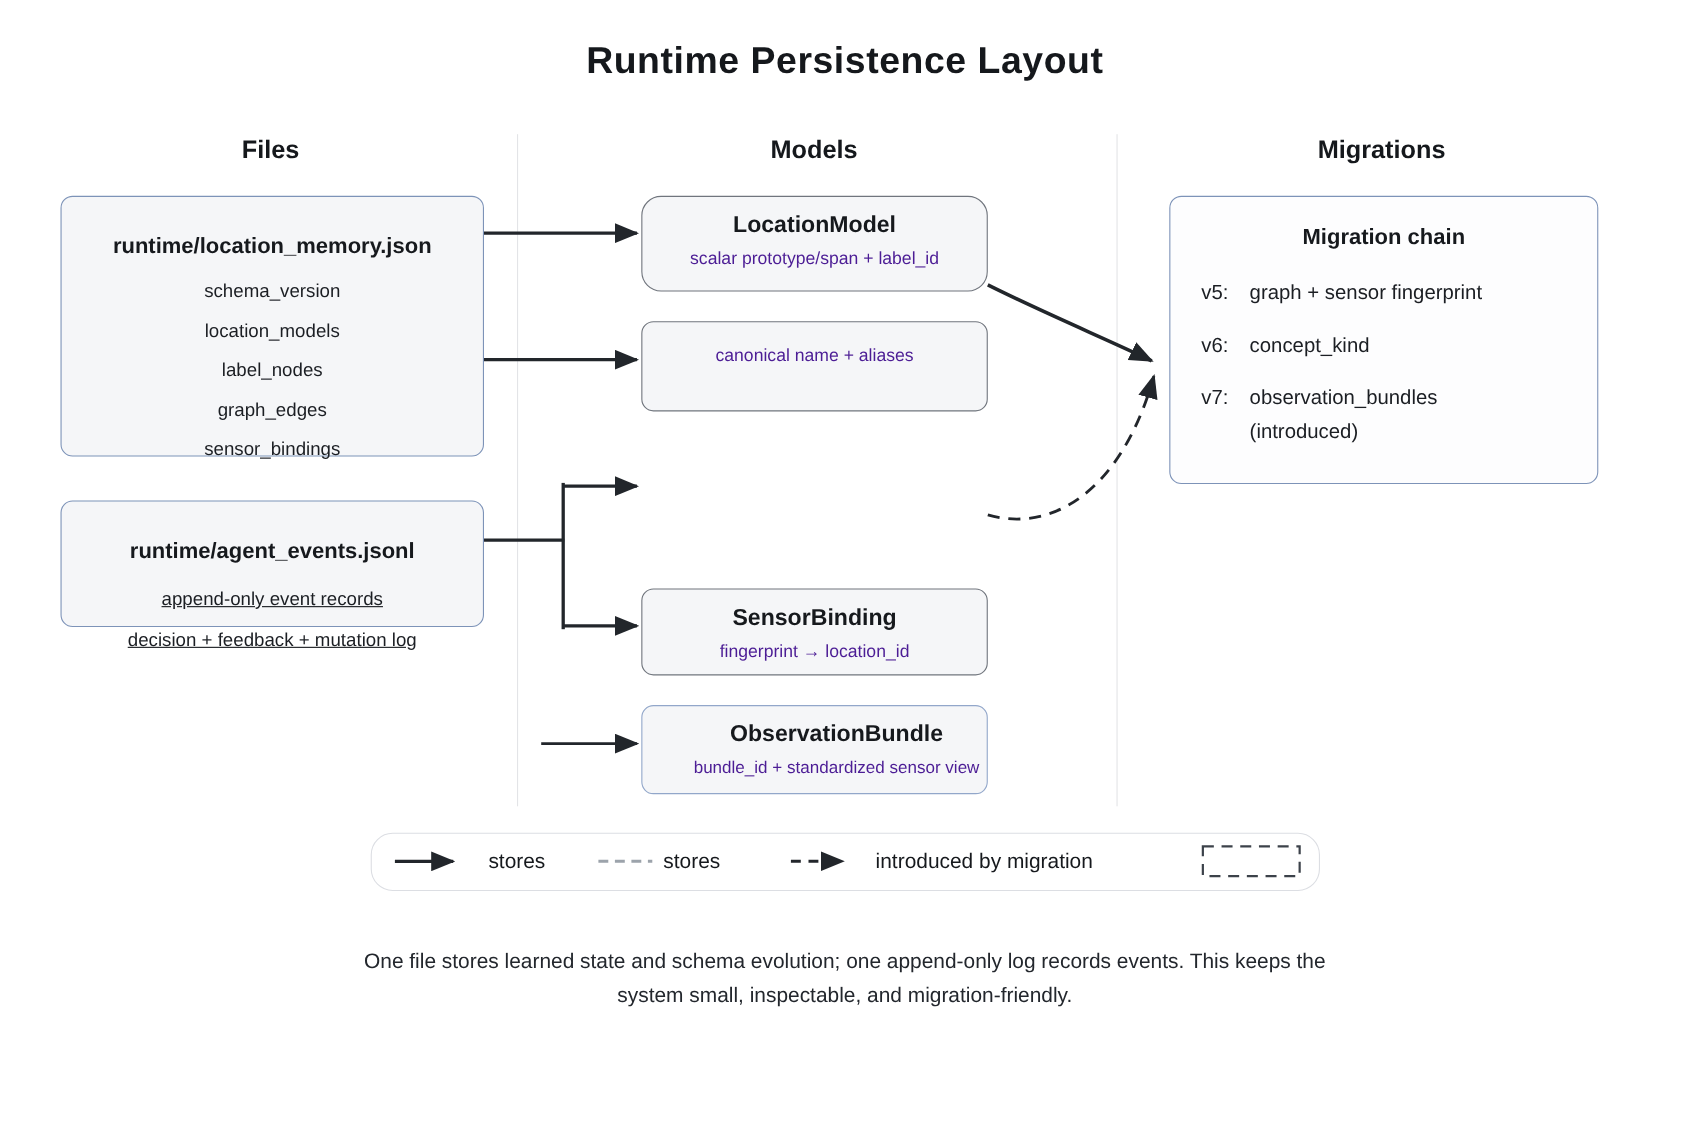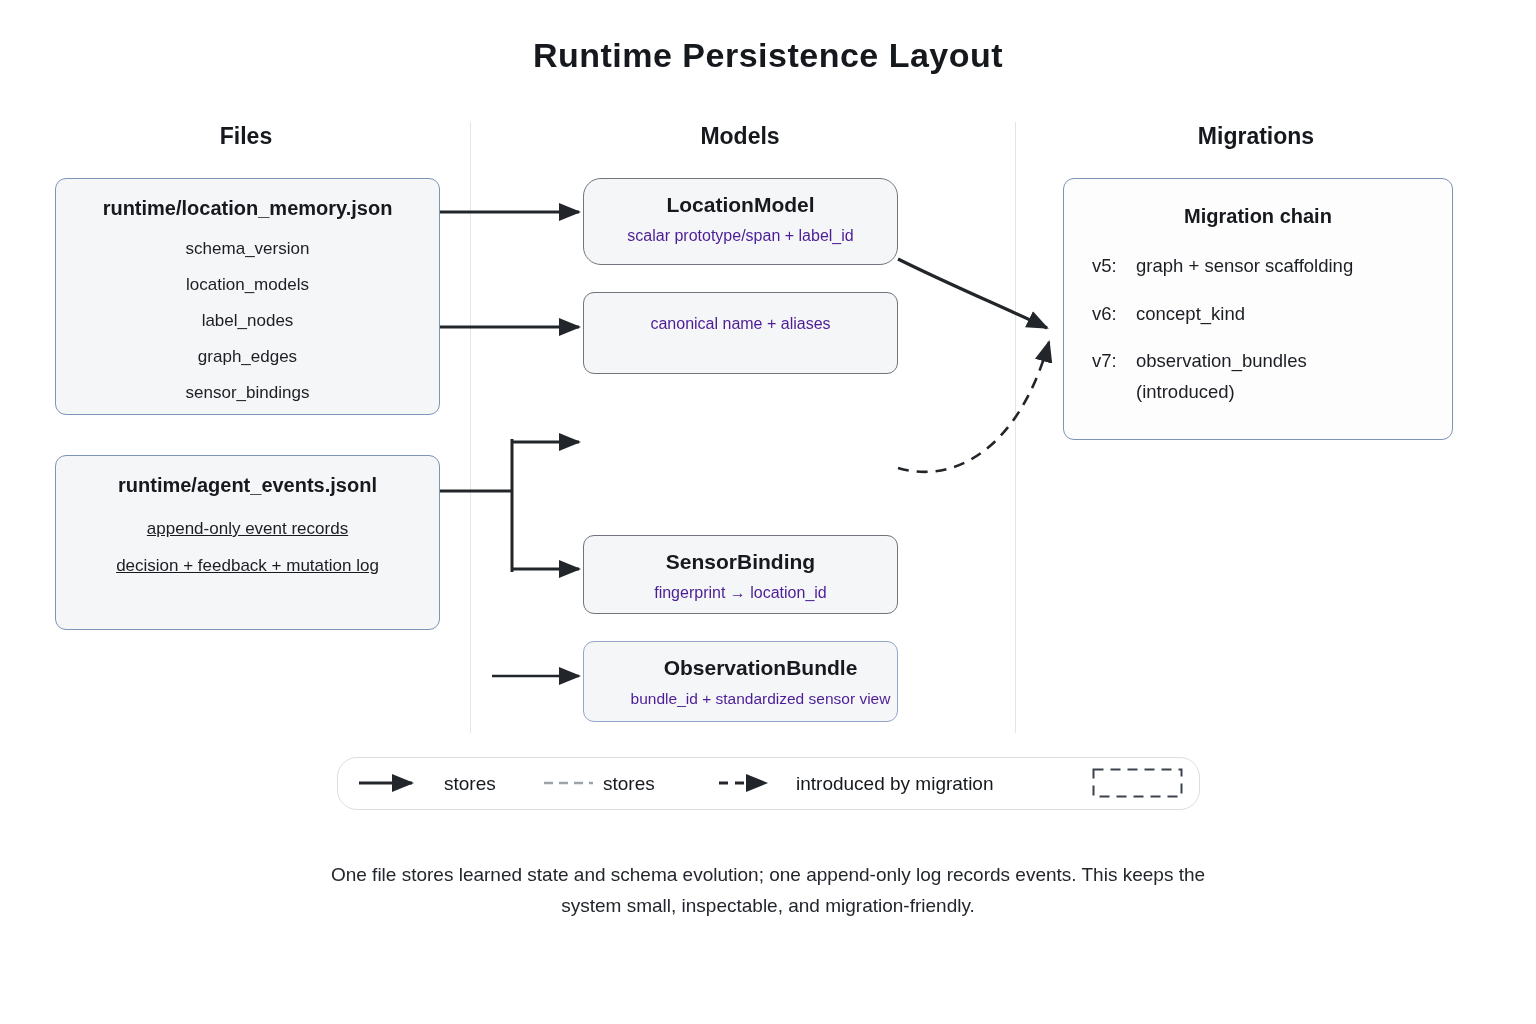--- a/index.html
+++ b/index.html
@@ -22,25 +22,25 @@
   .divider{position:absolute;top:122px;height:611px;width:1px;background:#e3e4e7;}
   .divider.d1{left:470px;}
   .divider.d2{left:1015px;}
 
   .box{position:absolute;border-radius:11px;box-sizing:border-box;background:#f5f6f8;}
   .box.blue{border:1.6px solid #7d93b8;}
   .box.gray{border:1.6px solid #70757d;}
   .box.lightblue{border:1.6px solid #92a7ca;}
 
   .file-box{left:55px;width:385px;padding-top:16px;text-align:center;}
-  .file-box .box-title{font-size:20px;font-weight:700;line-height:26px;}
+  .file-box .box-title{font-size:20px;font-weight:700;line-height:26px;margin-top:16px;}
   .file-box .fields{margin-top:10px;}
   .file-box .field{font-size:17px;line-height:36px;color:#1b1e23;}
   #file1{top:178px;height:237px;}
-  #file2{top:455px;height:175px;}
+  #file2{top:455px;height:115px;}
   #file2 .fields{margin-top:12px;text-decoration:underline;}
   #file2 .field{line-height:37px;}
 
   .model-box{left:583px;width:315px;text-align:center;padding-top:13px;}
   .model-box .box-title{font-size:21px;font-weight:700;line-height:26px;}
   .model-box .desc{font-size:16px;line-height:25px;color:#4c1d95;margin-top:5px;}
   #m-location{top:178px;height:87px;border-radius:18px;}
   #m-label{top:292px;height:82px;}
   #m-graph{top:403px;height:102px;}
   #m-graph .desc{max-width:252px;margin-left:auto;margin-right:auto;margin-top:5px;}
@@ -137,21 +137,21 @@
     <div class="desc">fingerprint → location_id</div>
   </div>
   <div class="box lightblue model-box" id="m-obs">
     <div class="box-title">ObservationBundle</div>
     <div class="desc">bundle_id + standardized sensor view</div>
   </div>
 
   <div class="box blue migration-box">
     <div class="box-title">Migration chain</div>
     <div class="mig-row r1">
-      <span class="ver">v5:</span><span>graph + sensor scaffolding</span>
+      <span class="ver">v5:</span><span>graph + sensor fingerprint</span>
     </div>
     <div class="mig-row r2">
       <span class="ver">v6:</span><span>concept_kind</span>
     </div>
     <div class="mig-row r3">
       <span class="ver">v7:</span><span>observation_bundles</span>
     </div>
     <div class="mig-line2">(introduced)</div>
   </div>
 

